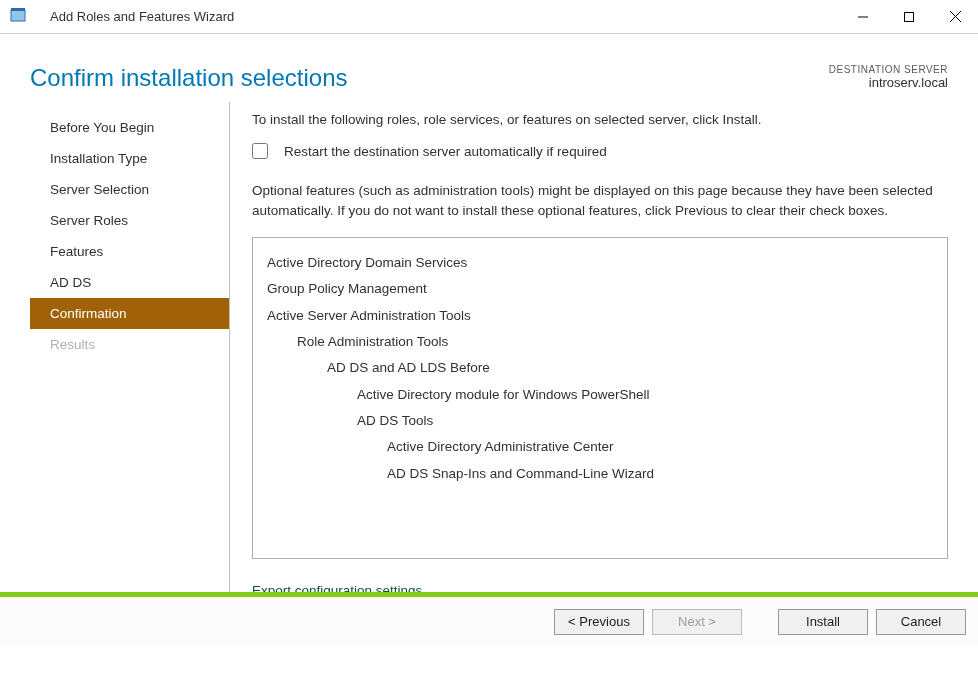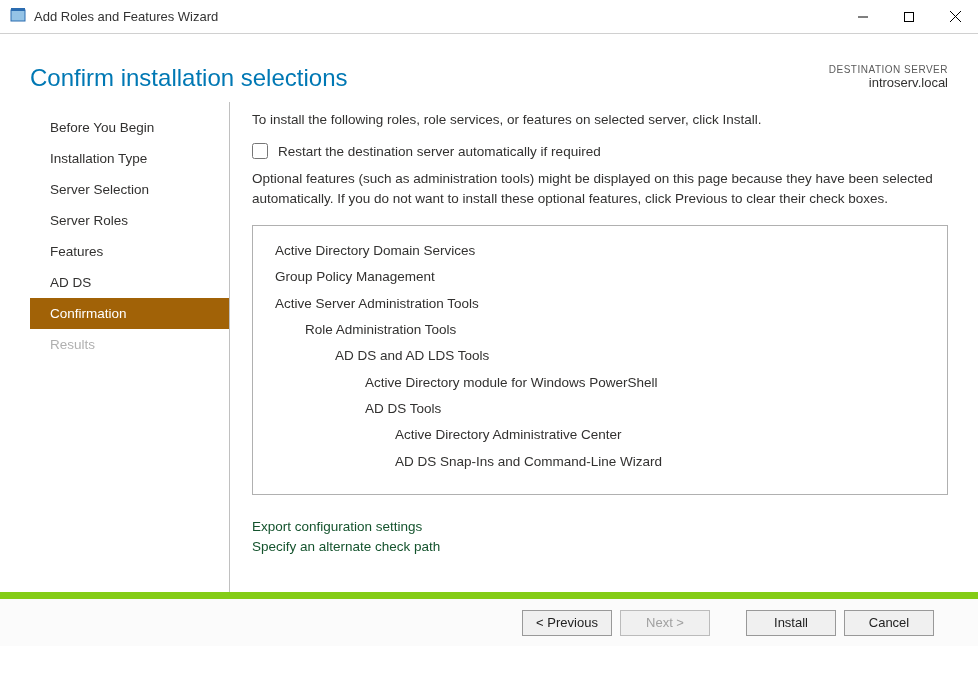--- a/index.html
+++ b/index.html
@@ -16,21 +16,21 @@
       height: 34px;
       border-bottom: 1px solid #d0d0d0;
       display: flex;
       align-items: center;
       padding-left: 10px;
       justify-content: space-between;
     }
     .titlebar-left {
       display: flex;
       align-items: center;
-      gap: 8px;
+      gap: 24px;
     }
     .titlebar-title {
       font-size: 13px;
       color: #333;
     }
     .titlebar-controls {
       height: 100%;
       display: flex;
       align-items: center;
     }
@@ -97,38 +97,38 @@
       overflow: auto;
       color: #323130;
     }
     .instr {
       font-size: 13.5px;
       margin-bottom: 16px;
     }
     .check-row {
       display: flex;
       align-items: center;
-      gap: 10px;
-      margin-bottom: 10px;
+      gap: 16px;
+      margin-bottom: 22px;
     }
     .check-row input[type="checkbox"] {
       width: 16px;
       height: 16px;
       border: 1px solid #888;
     }
     .check-row label { font-size: 13.5px; }
     .optional-text {
       font-size: 13.5px;
       line-height: 1.45;
       margin-bottom: 16px;
     }
     .tree-box {
       border: 1px solid #b0b0b0;
-      padding: 12px 22px;
-      height: 270px;
+      padding: 12px 14px;
+      height: 322px;
       margin-top: 17px;
     }
     .tree-item {
       font-size: 13.5px;
       line-height: 1.95;
       white-space: nowrap;
     }
     .indent-1 { padding-left: 30px; }
     .indent-2 { padding-left: 60px; }
     .indent-3 { padding-left: 90px; }
@@ -138,25 +138,25 @@
     }
     .link {
       color: #14532d;
       font-size: 13.5px;
       line-height: 1.45;
       cursor: pointer;
       display: block;
     }
     .footer {
       height: 54px;
-      border-top: 7px solid #84cc16;
+      border-top: 5px solid #84cc16;
       display: flex;
       justify-content: flex-end;
       align-items: center;
-      padding: 0 44px;
+      padding: 0 12px;
       gap: 8px;
       background: #fbfbfb;
     }
     .btn {
       min-width: 90px;
       height: 26px;
       border: 1px solid #999;
       background: #f0f0f0;
       font-size: 13px;
       color: #222;
@@ -231,21 +231,21 @@
       <label>Restart the destination server automatically if required</label>
     </div>
 
     <div class="optional-text">Optional features (such as administration tools) might be displayed on this page because they have been selected automatically. If you do not want to install these optional features, click Previous to clear their check boxes.</div>
 
     <div class="tree-box">
       <div class="tree-item">Active Directory Domain Services</div>
       <div class="tree-item">Group Policy Management</div>
       <div class="tree-item">Active Server Administration Tools</div>
       <div class="tree-item indent-1">Role Administration Tools</div>
-      <div class="tree-item indent-2">AD DS and AD LDS Tools</div>
+      <div class="tree-item indent-2">AD DS and AD LDS Before</div>
       <div class="tree-item indent-3">Active Directory module for Windows PowerShell</div>
       <div class="tree-item indent-3">AD DS Tools</div>
       <div class="tree-item indent-4">Active Directory Administrative Center</div>
       <div class="tree-item indent-4">AD DS Snap-Ins and Command-Line Wizard</div>
     </div>
 
     <div class="links">
       <span class="link">Export configuration settings</span>
       <span class="link">Specify an alternate check path</span>
     </div>

